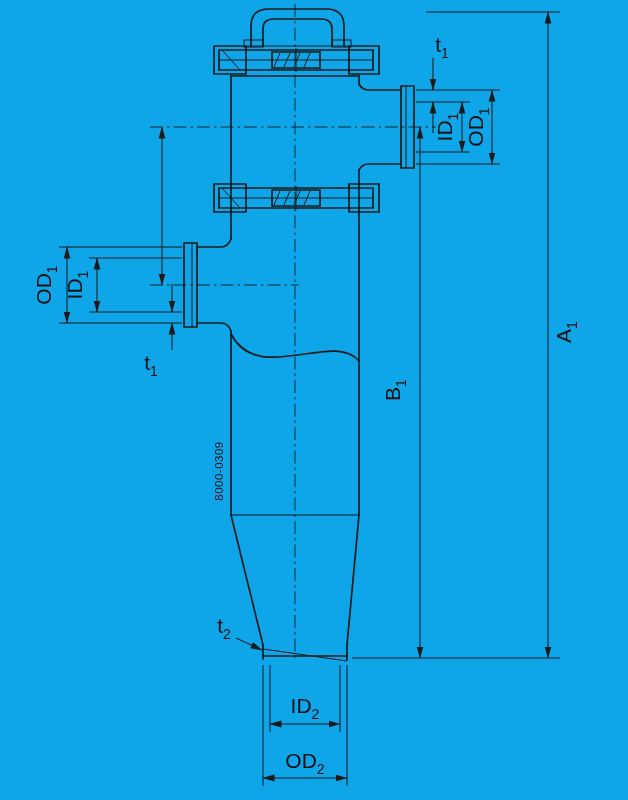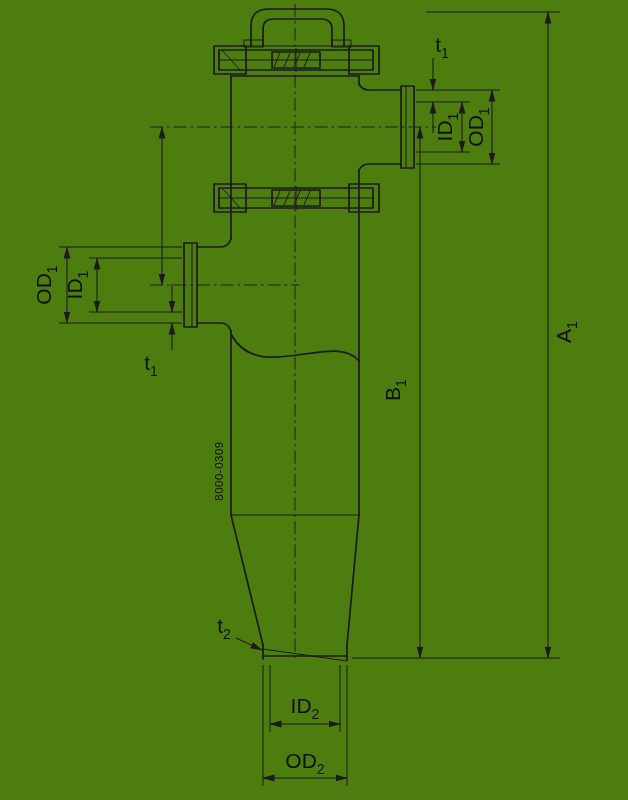--- a/index.html
+++ b/index.html
@@ -1,17 +1,17 @@
 <!DOCTYPE html>
 <html><head>
 <meta charset="utf-8">
 <style>
   html,body{margin:0;padding:0;background:#ffffff;}
   .sheet{
-    width:628px;height:800px;position:relative;background:#4d7c0f;
+    width:628px;height:800px;position:relative;background:#0ea5e9;
     font-family:"Liberation Sans", sans-serif;
   }
   svg{display:block;}
   .outline{fill:none;stroke:#1b1b1b;stroke-width:1.7;stroke-linejoin:round;stroke-linecap:round;}
   .thin{fill:none;stroke:#1b1b1b;stroke-width:1;}
   .dim{fill:none;stroke:#1b1b1b;stroke-width:1.05;}
   .cl{fill:none;stroke:#1b1b1b;stroke-width:0.9;stroke-dasharray:13 4 2.5 4;}
   .lbl{font-family:"Liberation Sans",sans-serif;font-size:21px;fill:#111111;}
   .sub{font-size:14px;}
   .pn{font-family:"Liberation Sans",sans-serif;font-size:11.5px;fill:#111111;letter-spacing:0.5px;}

